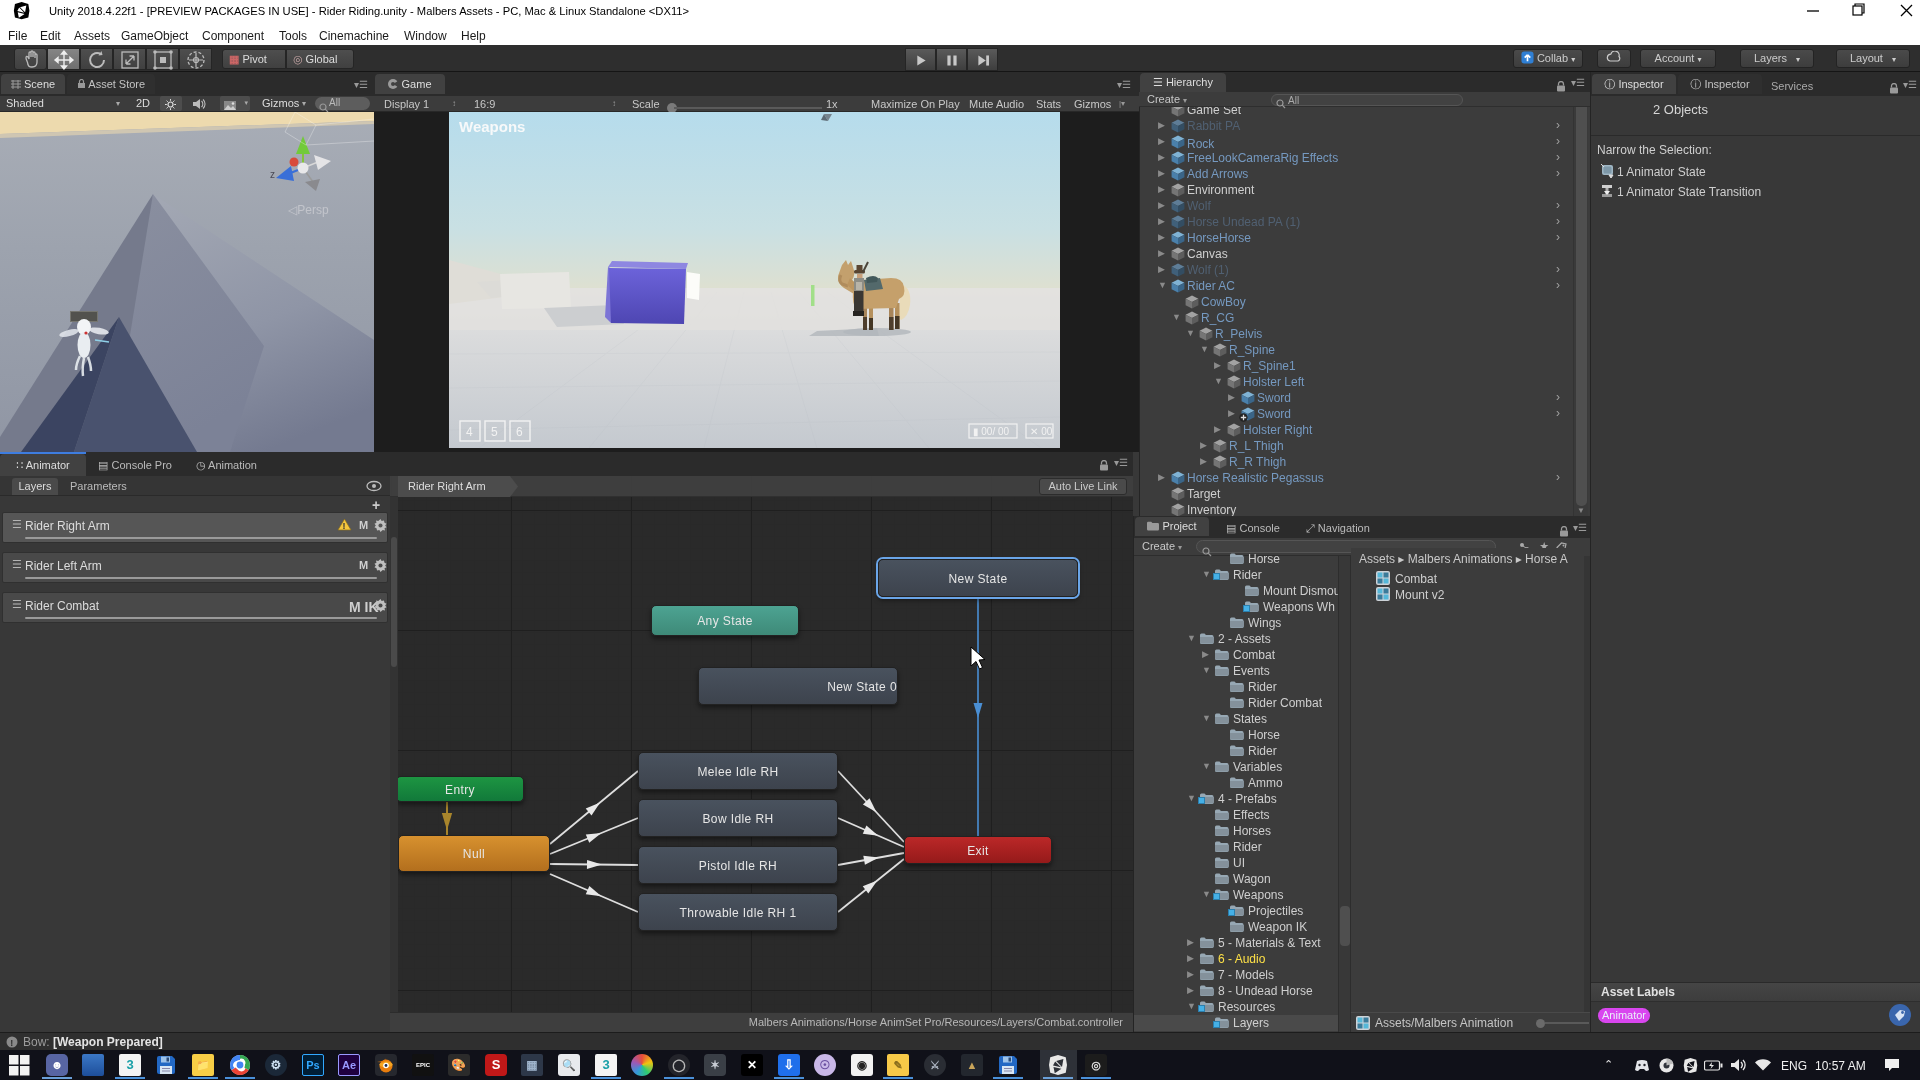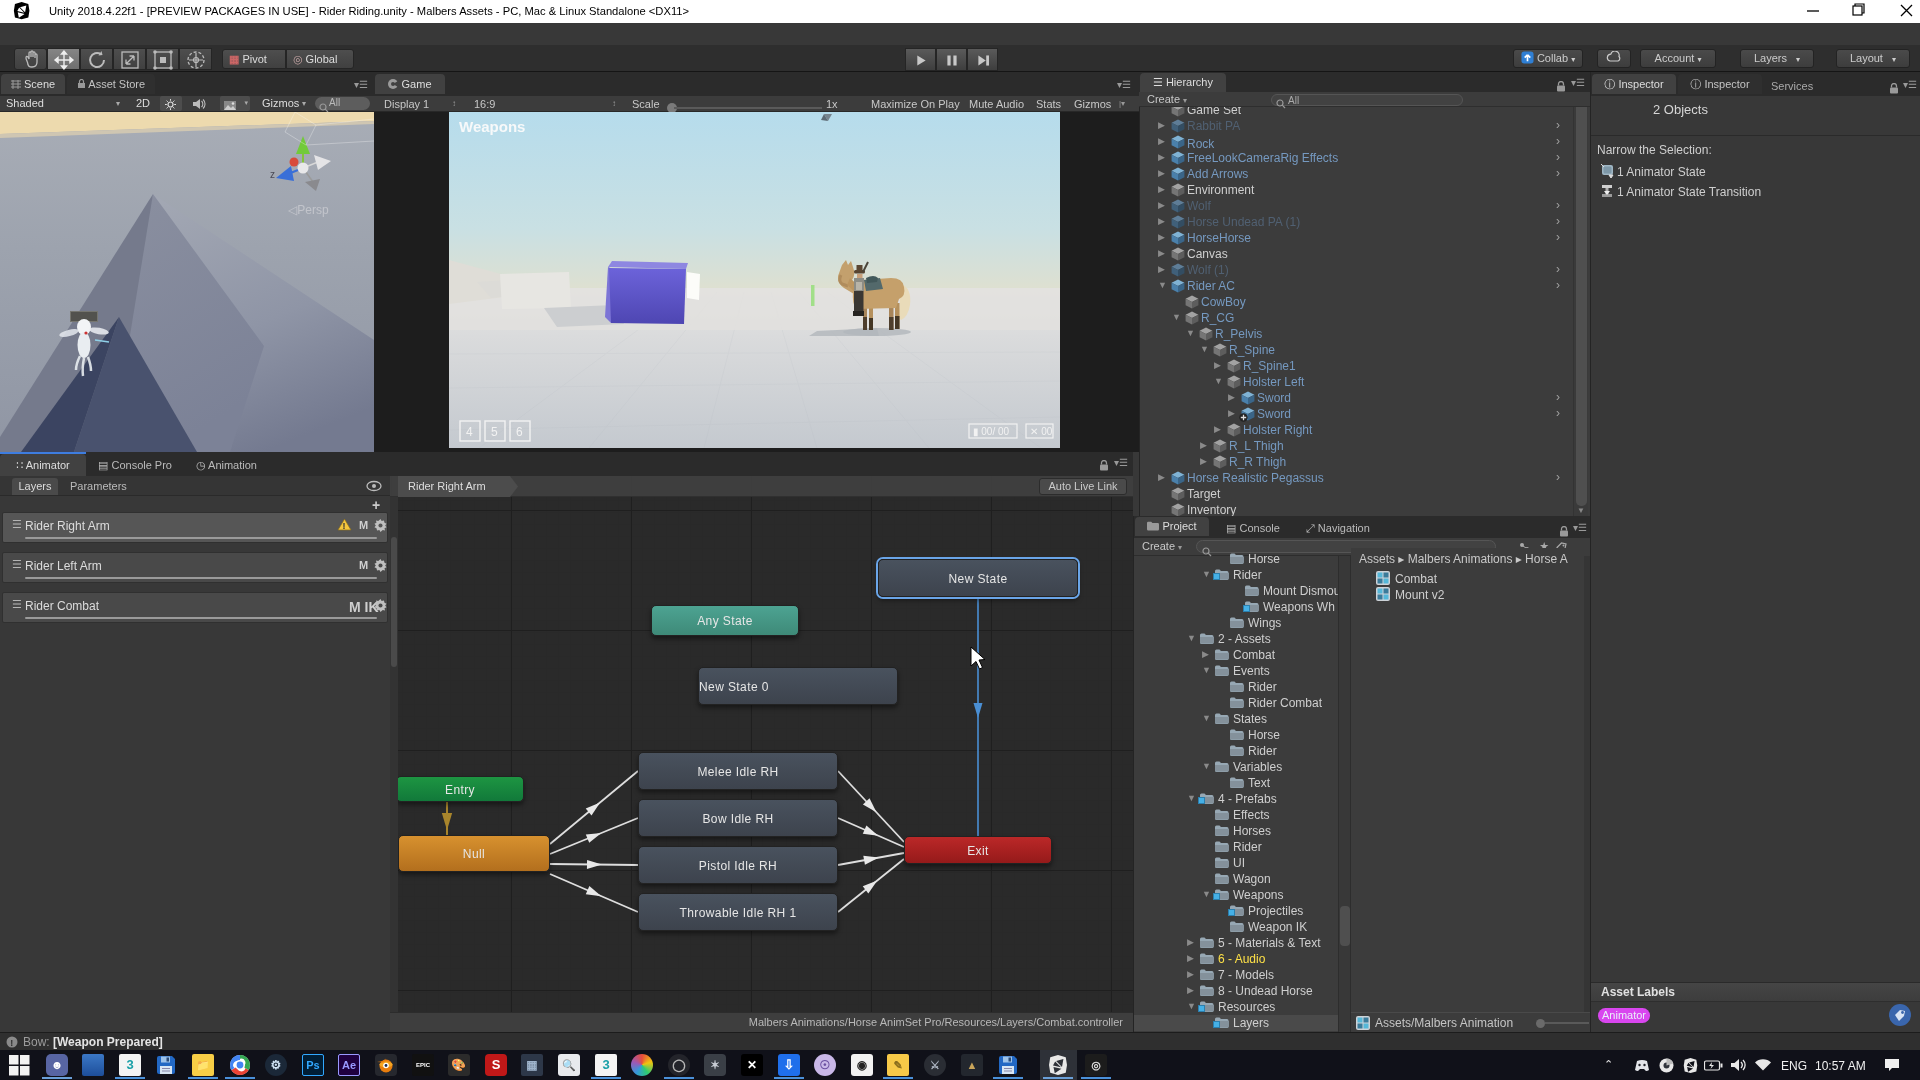--- a/index.html
+++ b/index.html
@@ -17,20 +17,31 @@
   <path fill="#000" d="M12 0 2.7 2.6 1.2 12 2.7 21.4 12 24l9.3-2.6L22.8 12 21.3 2.6zm6.5 4.9-1.7 9.4-7-7.1zm-9.9 2.8 7 7.1-9.6-2.3zm-2 6.6 9.5 2.3-8 5.3z" transform="scale(0.84)"></path>
  </svg>
  <div class="abs" style="left:49px;top:5px;font-size:11.2px;color:#000;">Unity 2018.4.22f1 - [PREVIEW PACKAGES IN USE] - Rider Riding.unity - Malbers Assets - PC, Mac &amp; Linux Standalone &lt;DX11&gt;</div>
  <svg class="abs" style="left:1795px;top:0" width="125" height="23">
   <line x1="12" y1="11" x2="24" y2="11" stroke="#000" stroke-width="1.3"></line>
   <rect x="58" y="6" width="9" height="9" fill="none" stroke="#000" stroke-width="1.2"></rect>
   <path d="M60 6 v-2 h9 v9 h-2" fill="none" stroke="#000" stroke-width="1.2"></path>
   <path d="M106 5 l11 11 M117 5 l-11 11" stroke="#000" stroke-width="1.3"></path>
  </svg>
 </div>
+<div class="abs" id="menubar" style="left:0;top:23px;width:1920px;height:22px;background:#fff;">
+      <span class="abs" style="left:8px;top:6px;font-size:12px;color:#1a1a1a;">File</span>
+      <span class="abs" style="left:40px;top:6px;font-size:12px;color:#1a1a1a;">Edit</span>
+      <span class="abs" style="left:74px;top:6px;font-size:12px;color:#1a1a1a;">Assets</span>
+      <span class="abs" style="left:121px;top:6px;font-size:12px;color:#1a1a1a;">GameObject</span>
+      <span class="abs" style="left:202px;top:6px;font-size:12px;color:#1a1a1a;">Component</span>
+      <span class="abs" style="left:279px;top:6px;font-size:12px;color:#1a1a1a;">Tools</span>
+      <span class="abs" style="left:319px;top:6px;font-size:12px;color:#1a1a1a;">Cinemachine</span>
+      <span class="abs" style="left:404px;top:6px;font-size:12px;color:#1a1a1a;">Window</span>
+      <span class="abs" style="left:461px;top:6px;font-size:12px;color:#1a1a1a;">Help</span>
+    </div>
 <div class="abs" id="toolbar" style="left:0;top:45px;width:1920px;height:27px;background:#2e2e2e;border-bottom:1px solid #151515;">
       <div class="abs" style="left:14px;top:3px;width:33px;height:22px;background:linear-gradient(#4e4e4e,#404040);border:1px solid #252525;border-radius:3px"><svg width="22" height="22" viewBox="0 0 22 22" style="margin:0 0 0 5px">
           <path d="M8 16c0-3-2-5-2-7s1-2 2-1l1 2V4c0-1.5 2-1.5 2 0v4-5c0-1.5 2-1.5 2 0v5-4c0-1.5 2-1.5 2 0v5-3c0-1.5 2-1.5 2 0v7c0 3-2 5-5 5s-4-1-4-3z" fill="none" stroke="#bbb" stroke-width="1.3"></path>
         </svg></div>
       <div class="abs" style="left:47px;top:3px;width:33px;height:22px;background:linear-gradient(#858585,#6e6e6e);border:1px solid #252525;border-radius:0px"><svg width="22" height="22" viewBox="0 0 22 22" style="margin:0 0 0 5px">
           <path d="M11 2v18M2 11h18M11 2l-2.5 3h5zM11 20l-2.5-3h5zM2 11l3-2.5v5zM20 11l-3-2.5v5z" stroke="#eee" stroke-width="1.4" fill="#eee"></path>
         </svg></div>
       <div class="abs" style="left:80px;top:3px;width:33px;height:22px;background:linear-gradient(#4e4e4e,#404040);border:1px solid #252525;border-radius:0px"><svg width="22" height="22" viewBox="0 0 22 22" style="margin:0 0 0 5px">
           <path d="M18 11a7 7 0 1 1-3-5.7" fill="none" stroke="#bbb" stroke-width="2"></path>
           <path d="M15.5 2l1 4-4 .5z" fill="#bbb"></path>
@@ -697,21 +708,21 @@
           <polygon points="474.0,378.5 489.0,383.0 474.0,387.5" fill="#e8e8e8" transform="rotate(-10.304846468766033 481.0 383.0)"></polygon>
           <line x1="448" y1="436" x2="514" y2="383" stroke="#dedede" stroke-width="1.8"></line>
           <polygon points="474.0,405.0 489.0,409.5 474.0,414.0" fill="#e8e8e8" transform="rotate(-38.76551990445877 481.0 409.5)"></polygon>
           <line x1="57" y1="326" x2="57" y2="359" stroke="#a8852c" stroke-width="2"></line>
           <polygon points="48.95,339.825 66.2,345 48.95,350.175" fill="#a8852c" transform="rotate(90 57 345)"></polygon>
           <line x1="588" y1="121" x2="588" y2="360" stroke="#4a8fd4" stroke-width="1.6"></line>
           <polygon points="581.0,229.5 596.0,234 581.0,238.5" fill="#4a8fd4" transform="rotate(90 588 234)"></polygon>
         </svg>
 <div class="abs" style="left:488px;top:83px;width:200px;height:38px;background:linear-gradient(#49525e,#3d434d);border:1px solid #222;border-radius:5px;box-shadow:0 0 0 2px #6aa5e8, 0 3px 5px rgba(0,0,0,0.5);color:#e6e6e6;font-size:12px;letter-spacing:0.4px;text-align:center;line-height:38px;">New State</div>
 <div class="abs" style="left:261px;top:129px;width:148px;height:31px;background:linear-gradient(#4da392,#3e8a78);border:1px solid #222;border-radius:5px;box-shadow:0 3px 5px rgba(0,0,0,0.45);color:#e6e6e6;font-size:12px;letter-spacing:0.4px;text-align:center;line-height:31px;">Any State</div>
-<div class="abs" style="left:308px;top:191px;width:200px;height:38px;background:linear-gradient(#49525e,#3d434d);border:1px solid #222;border-radius:5px;box-shadow:0 3px 5px rgba(0,0,0,0.45);color:#e6e6e6;font-size:12px;letter-spacing:0.4px;text-align:left;line-height:38px;">New State 0</div>
+<div class="abs" style="left:308px;top:191px;width:200px;height:38px;background:linear-gradient(#49525e,#3d434d);border:1px solid #222;border-radius:5px;box-shadow:0 3px 5px rgba(0,0,0,0.45);color:#e6e6e6;font-size:12px;letter-spacing:0.4px;text-align:right;line-height:38px;">New State 0</div>
 <div class="abs" style="left:248px;top:276px;width:200px;height:38px;background:linear-gradient(#49525e,#3d434d);border:1px solid #222;border-radius:5px;box-shadow:0 3px 5px rgba(0,0,0,0.45);color:#e6e6e6;font-size:12px;letter-spacing:0.4px;text-align:center;line-height:38px;">Melee Idle RH</div>
 <div class="abs" style="left:248px;top:323px;width:200px;height:38px;background:linear-gradient(#49525e,#3d434d);border:1px solid #222;border-radius:5px;box-shadow:0 3px 5px rgba(0,0,0,0.45);color:#e6e6e6;font-size:12px;letter-spacing:0.4px;text-align:center;line-height:38px;">Bow Idle RH</div>
 <div class="abs" style="left:248px;top:370px;width:200px;height:38px;background:linear-gradient(#49525e,#3d434d);border:1px solid #222;border-radius:5px;box-shadow:0 3px 5px rgba(0,0,0,0.45);color:#e6e6e6;font-size:12px;letter-spacing:0.4px;text-align:center;line-height:38px;">Pistol Idle RH</div>
 <div class="abs" style="left:248px;top:417px;width:200px;height:38px;background:linear-gradient(#49525e,#3d434d);border:1px solid #222;border-radius:5px;box-shadow:0 3px 5px rgba(0,0,0,0.45);color:#e6e6e6;font-size:12px;letter-spacing:0.4px;text-align:center;line-height:38px;">Throwable Idle RH 1</div>
 <div class="abs" style="left:6px;top:300px;width:128px;height:26px;background:linear-gradient(#1d9542,#11793a);border:1px solid #222;border-radius:5px;box-shadow:0 3px 5px rgba(0,0,0,0.45);color:#e6e6e6;font-size:12px;letter-spacing:0.4px;text-align:center;line-height:26px;">Entry</div>
 <div class="abs" style="left:8px;top:359px;width:152px;height:37px;background:linear-gradient(#d7912f,#b36f1d);border:1px solid #222;border-radius:5px;box-shadow:0 3px 5px rgba(0,0,0,0.45);color:#e6e6e6;font-size:12px;letter-spacing:0.4px;text-align:center;line-height:37px;">Null</div>
 <div class="abs" style="left:514px;top:360px;width:148px;height:28px;background:linear-gradient(#bb2828,#951a1a);border:1px solid #222;border-radius:5px;box-shadow:0 3px 5px rgba(0,0,0,0.45);color:#e6e6e6;font-size:12px;letter-spacing:0.4px;text-align:center;line-height:28px;">Exit</div>
 <div class="abs" style="left:0;top:0;width:743px;height:21px;background:rgba(64,64,64,0.92);border-bottom:1px solid #303030;">
  <div class="abs" style="left:8px;top:0;width:120px;height:21px;background:#4c4c4c;color:#ddd;font-size:11px;line-height:21px;padding-left:10px;clip-path:polygon(0 0, 112px 0, 120px 50%, 112px 100%, 0 100%);">Rider Right Arm</div>
  <div class="abs" style="right:6px;top:2px;width:88px;height:17px;background:#4a4a4a;border:1px solid #2c2c2c;border-radius:3px;color:#c9c9c9;font-size:11px;text-align:center;line-height:15px;">Auto Live Link</div>
@@ -862,21 +873,21 @@
           <path d="M0 2 q0-1.5 1.5-1.5 h3 l1.5 1.5 h6 q1.5 0 1.5 1.5 v6 q0 1.5 -1.5 1.5 h-10.5 q-1.5 0-1.5-1.5z" fill="#97a8b4"></path>
           <path d="M0 4 h14 v5 q0 1.5-1.5 1.5 h-11 q-1.5 0-1.5-1.5z" fill="#84919b"></path>
         </svg>
         <span class="abs" style="left:99px;top:1px;font-size:12px;color:#cfcfcf;white-space:nowrap;">Variables</span>
       </div>
 <div class="abs" style="left:0;top:259px;width:204px;height:16px;overflow:hidden;">
         <svg class="abs" style="left:96px;top:2px" width="14" height="12" viewBox="0 0 14 12">
           <path d="M0 2 q0-1.5 1.5-1.5 h3 l1.5 1.5 h6 q1.5 0 1.5 1.5 v6 q0 1.5 -1.5 1.5 h-10.5 q-1.5 0-1.5-1.5z" fill="#97a8b4"></path>
           <path d="M0 4 h14 v5 q0 1.5-1.5 1.5 h-11 q-1.5 0-1.5-1.5z" fill="#84919b"></path>
         </svg>
-        <span class="abs" style="left:114px;top:1px;font-size:12px;color:#cfcfcf;white-space:nowrap;">Text</span>
+        <span class="abs" style="left:114px;top:1px;font-size:12px;color:#cfcfcf;white-space:nowrap;">Ammo</span>
       </div>
 <div class="abs" style="left:0;top:275px;width:204px;height:16px;overflow:hidden;">
         <span class="abs" style="left:53px;top:2px;color:#8a8a8a;font-size:9px;">▼</span>
         <svg class="abs" style="left:66px;top:2px" width="14" height="12" viewBox="0 0 14 12">
           <path d="M0 2 q0-1.5 1.5-1.5 h3 l1.5 1.5 h6 q1.5 0 1.5 1.5 v6 q0 1.5 -1.5 1.5 h-10.5 q-1.5 0-1.5-1.5z" fill="#97a8b4"></path>
           <path d="M0 4 h14 v5 q0 1.5-1.5 1.5 h-11 q-1.5 0-1.5-1.5z" fill="#84919b"></path>
         </svg>
         <div class="abs" style="left:64px;top:6px;width:7px;height:7px;background:#45b0e6;border:1px solid #2b7fae;"></div>
         <span class="abs" style="left:84px;top:1px;font-size:12px;color:#cfcfcf;white-space:nowrap;">4 - Prefabs</span>
       </div>

